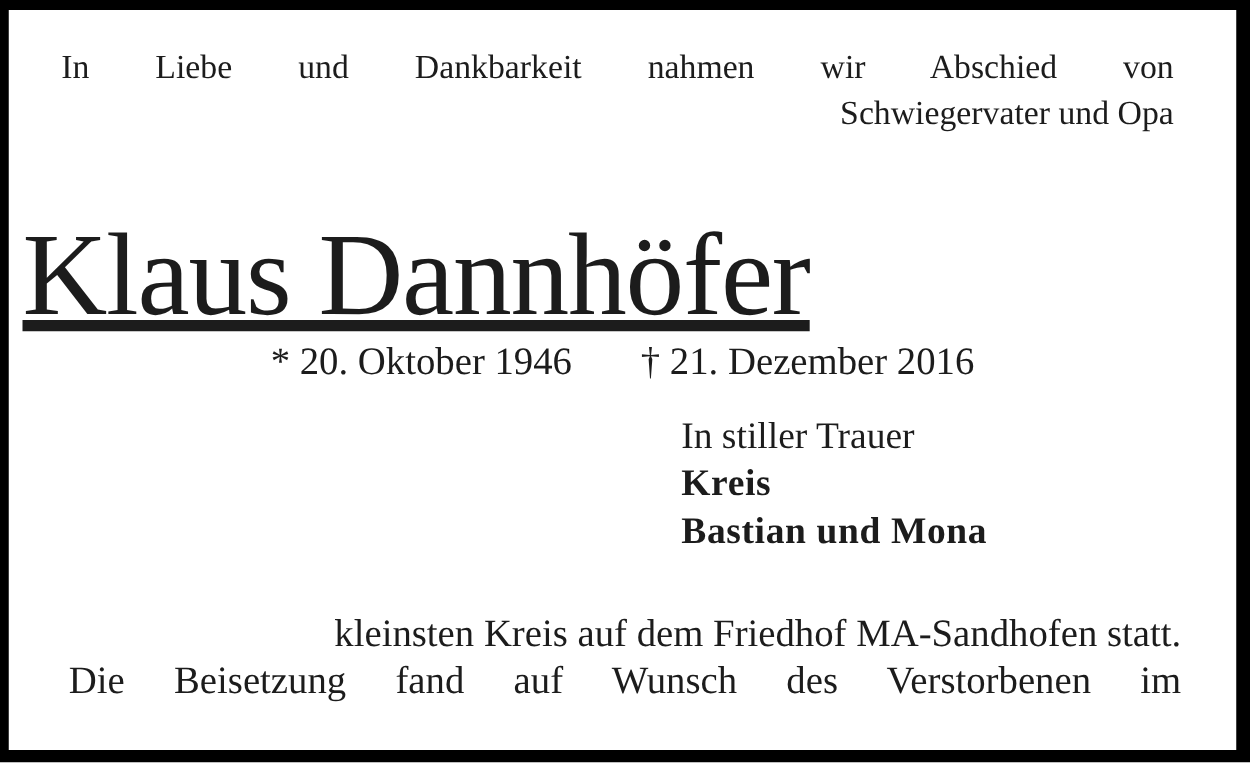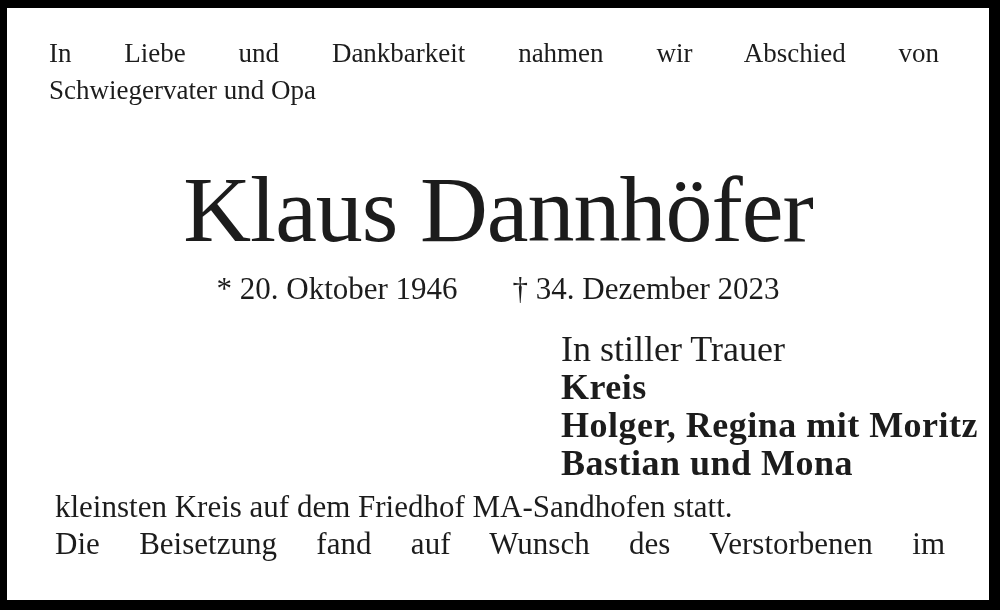--- a/index.html
+++ b/index.html
@@ -31,78 +31,78 @@
   }
   .closing {
     position: absolute;
     left: 48px;
     top: 480px;
     width: 890px;
     margin: 0;
     font-size: 31px;
     line-height: 37px;
   }
-  .line { display: block; text-align: left; }
+  .line { display: block; text-align: right; }
   .line.justify {
     text-align: justify;
     text-align-last: justify;
   }
   .name {
     position: absolute;
     left: 0;
     top: 154px;
     width: 100%;
-    margin: 0;
-    text-align: center;
+    margin: 11px;
+    text-align: left;
     font-size: 94px;
     line-height: 1;
     font-weight: normal;
     letter-spacing: -1px;
+    text-decoration: underline;
   }
   .dates {
     position: absolute;
     left: 0;
     top: 262px;
     width: 100%;
     display: flex;
     justify-content: center;
     gap: 55px;
     font-size: 31px;
     line-height: 37px;
   }
   .mourning {
     position: absolute;
-    left: 554px;
+    left: 538px;
     top: 322px;
-    font-size: 36px;
+    font-size: 30px;
     line-height: 38px;
   }
   .mourner { font-weight: bold; letter-spacing: 0.5px; }
 </style>
 </head>
 <body>
 
 <div class="notice">
 
   <p class="opening">
     <span class="line justify">In Liebe und Dankbarkeit nahmen wir Abschied von</span>
     <span class="line">Schwiegervater und Opa</span>
   </p>
 
   <h1 class="name">Klaus Dannhöfer</h1>
 
   <div class="dates">
     <span>* 20. Oktober 1946</span>
-    <span>† 34. Dezember 2023</span>
+    <span>† 21. Dezember 2016</span>
   </div>
 
   <div class="mourning">
     <div class="intro">In stiller Trauer</div>
     <div class="mourner">Kreis</div>
-    <div class="mourner">Holger, Regina mit Moritz</div>
     <div class="mourner">Bastian und Mona</div>
   </div>
 
   <p class="closing">
     <span class="line">kleinsten Kreis auf dem Friedhof MA-Sandhofen statt.</span>
     <span class="line justify">Die Beisetzung fand auf Wunsch des Verstorbenen im</span>
   </p>
 
 </div>
 

